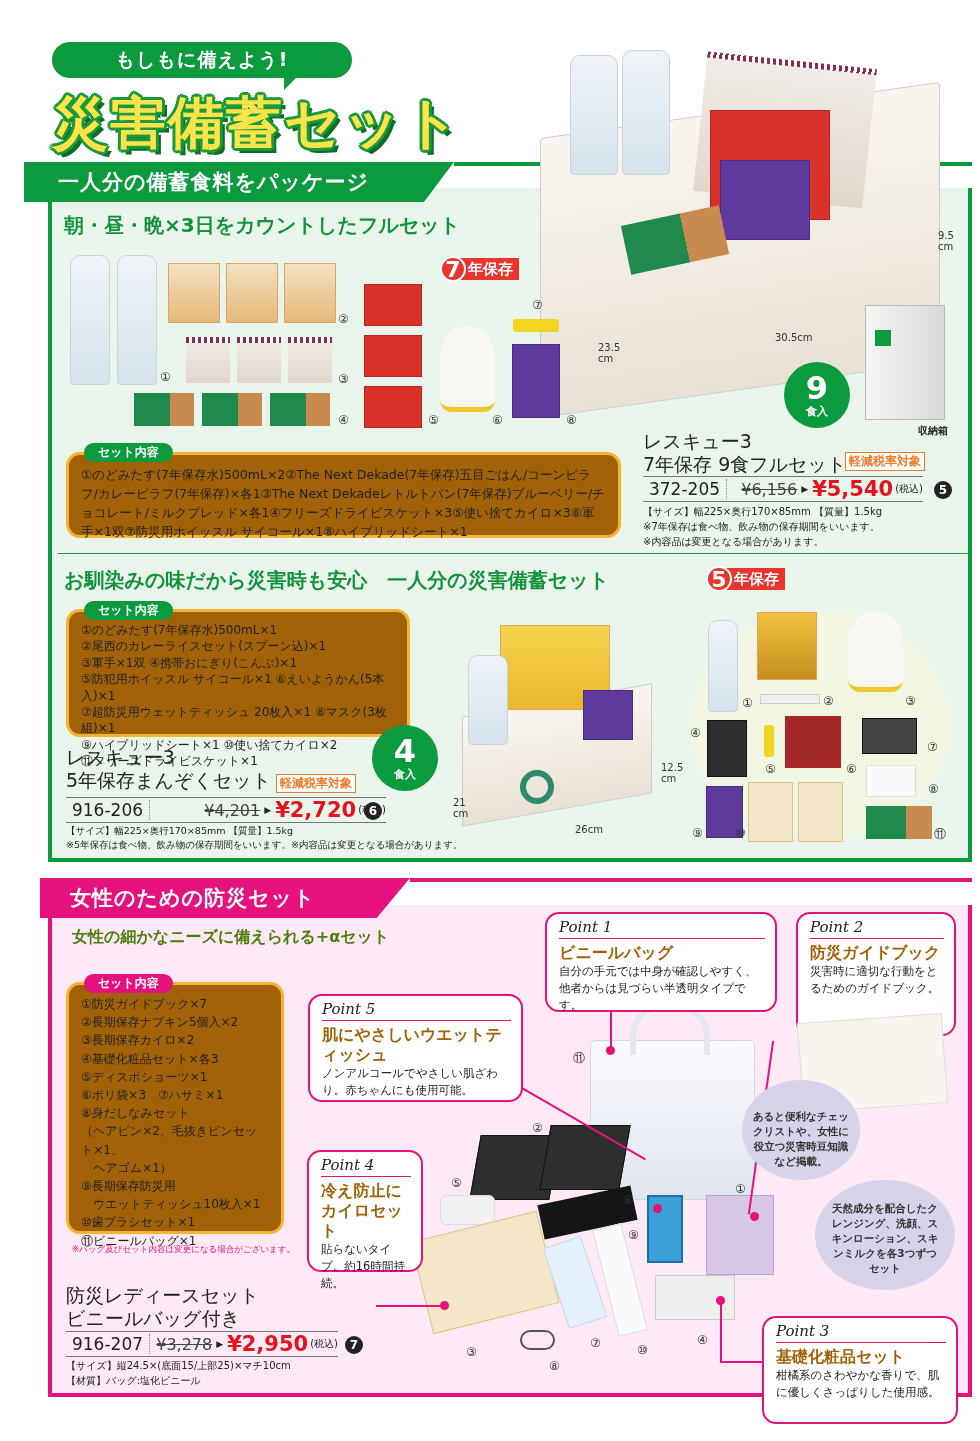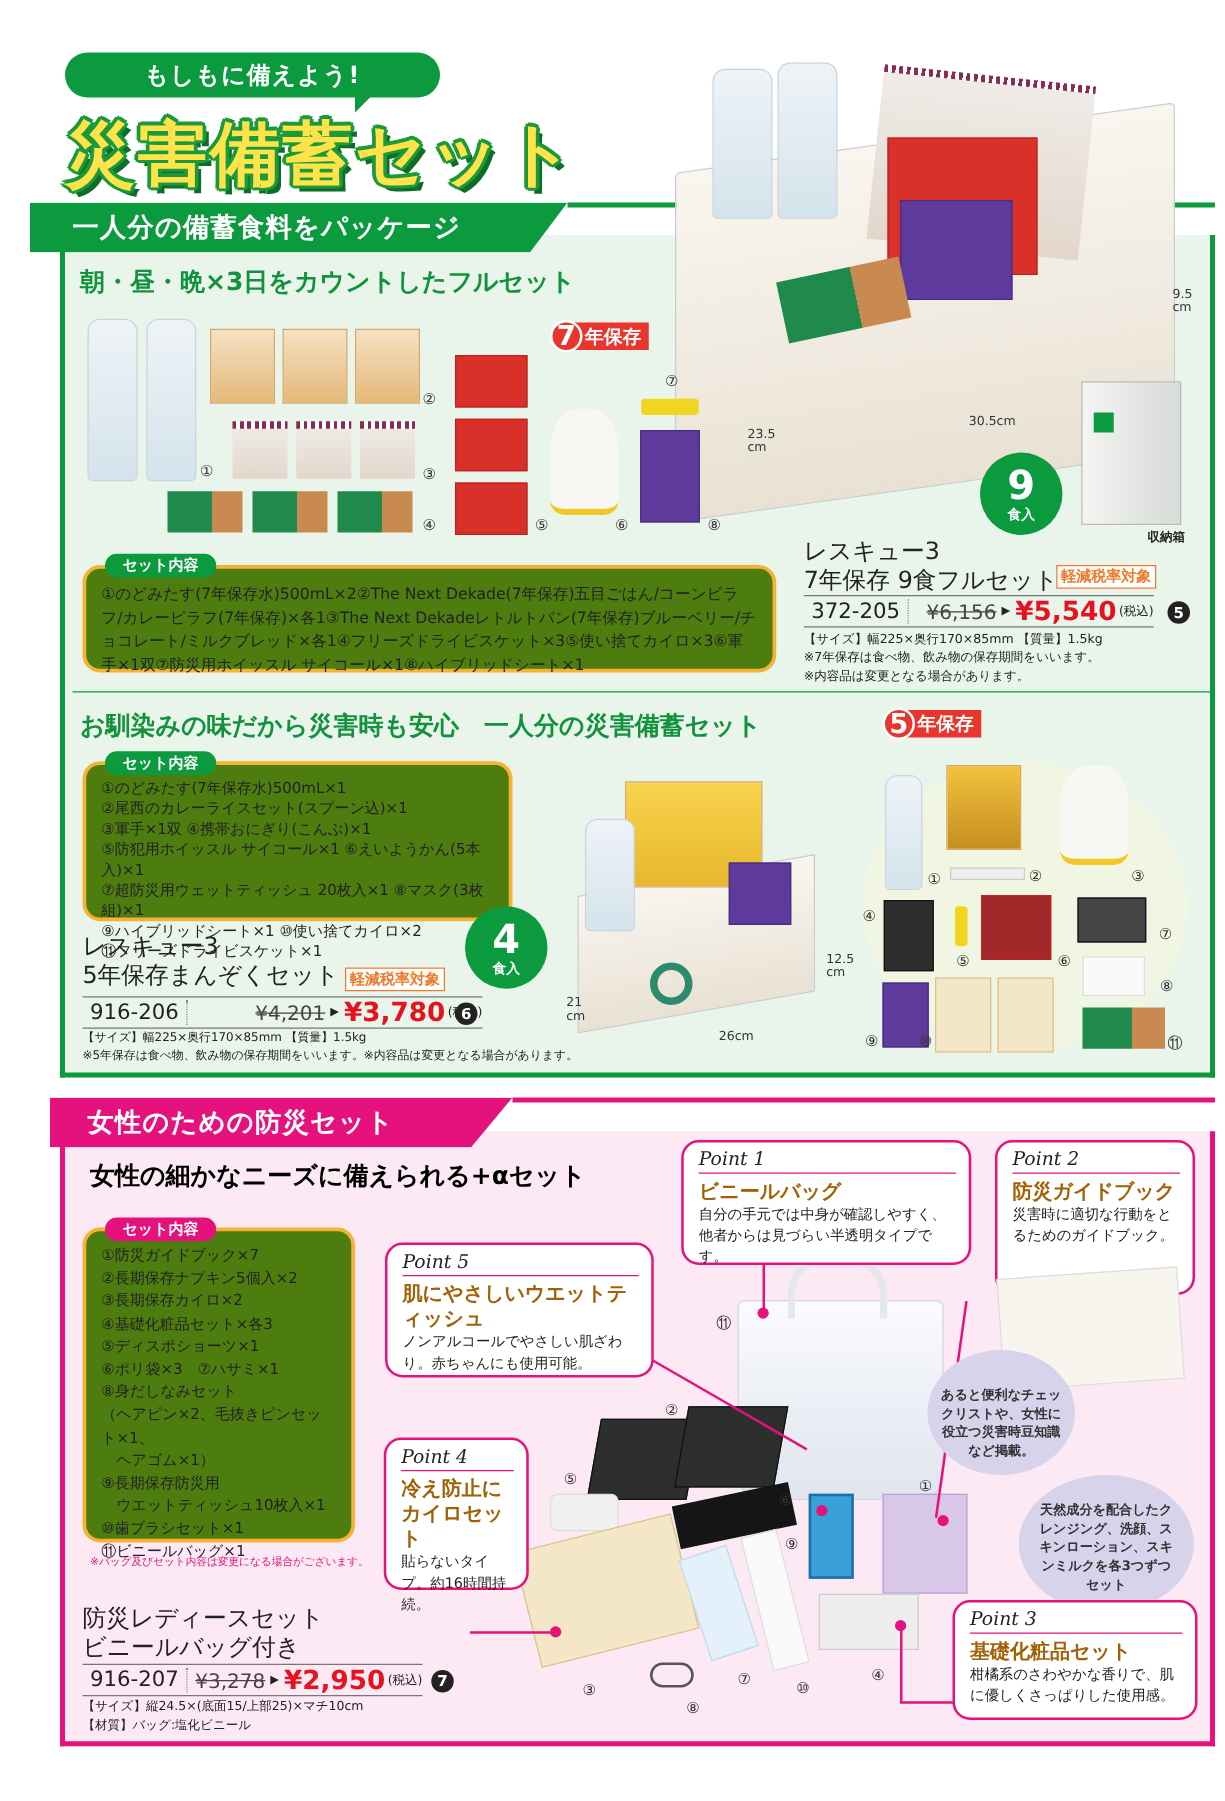--- a/index.html
+++ b/index.html
@@ -8,21 +8,21 @@
 
 .bubble{left:52px;top:42px;width:300px;height:36px;background:#0b9a3e;border-radius:18px;color:#fff;font-weight:bold;font-size:19px;display:flex;align-items:center;justify-content:center;letter-spacing:1px}
 .bubble:after{content:"";position:absolute;right:54px;bottom:-12px;border-left:0 solid transparent;border-right:14px solid transparent;border-top:14px solid #0b9a3e}
 .big-title{left:52px;top:86px;font-size:56px;font-weight:900;color:#ffe34a;letter-spacing:2px;
  text-shadow:3px 0 0 #1a9a3a,-3px 0 0 #1a9a3a,0 3px 0 #1a9a3a,0 -3px 0 #1a9a3a,2px 2px 0 #1a9a3a,-2px -2px 0 #1a9a3a,2px -2px 0 #1a9a3a,-2px 2px 0 #1a9a3a,5px 5px 0 #0d6e28;}
 
 .green-box{left:48px;top:188px;width:924px;height:674px;background:#e9f4ea;border:4px solid #0b9a3e;border-top:none}
 .green-tab{left:24px;top:162px;width:430px;height:40px;background:#0b9a3e;clip-path:polygon(0 0,100% 0,93% 100%,0 100%);color:#fff;font-weight:bold;font-size:21px;padding:6px 0 0 34px;letter-spacing:1px}
 .green-topline{left:454px;top:162px;width:518px;height:4px;background:#0b9a3e}
 .sub-g{font-size:20px;font-weight:bold;color:#12923c}
-.contents-box{background:#4d7c0f;border:3px solid #f5b233;border-radius:14px;font-size:12.5px;line-height:19px;padding:10px 12px 8px 12px}
+.contents-box{background:#a16207;border:3px solid #f5b233;border-radius:14px;font-size:12.5px;line-height:19px;padding:10px 12px 8px 12px}
 .contents-label{background:#0b9a3e;color:#fff;font-size:12px;font-weight:bold;border-radius:10px;padding:1px 14px}
 .yr{background:#e8352d;color:#fff;font-weight:bold;font-size:15px;height:22px;padding:0 6px 0 2px;display:flex;align-items:center;gap:2px}
 .yr .num{display:inline-flex;width:26px;height:26px;border-radius:13px;background:#e8352d;align-items:center;justify-content:center;font-size:22px;margin-left:-10px;border:2px solid #fff}
 .prod-name{font-size:19px;line-height:23px;color:#222}
 .tax{border:1.5px solid #ef7a2b;color:#ef7a2b;font-size:12px;font-weight:bold;padding:0 3px;background:#fff}
 .price-row{border-top:1px solid #777;border-bottom:1px solid #777;height:26px;display:flex;align-items:center;font-size:17px}
 .code{width:84px;text-align:center;border-right:1.5px dotted #888;height:20px;line-height:20px}
 .old{font-size:16px;color:#444;text-decoration:line-through;margin-left:auto}
 .arrow{font-size:9px;margin:0 4px}
 .new{color:#e5131f;font-size:21px;font-weight:bold}
@@ -41,21 +41,21 @@
 .whistle{background:#f2d521;border-radius:3px}
 .sheet{background:#5d3a9b;border:1px solid #4a2c80}
 .box{background:linear-gradient(#faf6ef,#e8e1d4);border:1px solid #ccc}
 .storage{background:linear-gradient(90deg,#f4f5f3,#d8dad7);border:1px solid #bbb}
 .num-lbl{font-size:12px;color:#333}
 .dim{font-size:10px;color:#333;line-height:11px}
 
 .pink-box{left:48px;top:905px;width:924px;height:492px;background:#fce9f3;border:4px solid #e5127d;border-top:none}
 .pink-tab{left:40px;top:878px;width:370px;height:40px;background:#e5127d;clip-path:polygon(0 0,100% 0,91% 100%,0 100%);color:#fff;font-weight:bold;font-size:21px;padding:6px 0 0 30px;letter-spacing:1px}
 .pink-topline{left:410px;top:878px;width:562px;height:4px;background:#e5127d}
-.sub-p{font-size:20px;font-weight:bold;color:#000000}
+.sub-p{font-size:16px;font-weight:bold;color:#4d7c0f}
 .point{background:#fff;border:2.5px solid #e5127d;border-radius:14px;padding:4px 10px 6px 12px}
 .point .pt{font-family:"DejaVu Serif",serif;font-style:italic;font-size:15px;color:#222;border-bottom:1.5px solid #e5127d;padding-bottom:2px;margin-bottom:4px}
 .point .ph2{color:#a16207;font-weight:bold;font-size:16px;line-height:20px}
 .point .pd{font-size:11.5px;line-height:17px;color:#222}
 .lav{background:#d7d3ea;border-radius:50%;display:flex;align-items:center;justify-content:center;text-align:center;font-size:10.5px;line-height:15px;font-weight:bold;color:#333}
 .bag{background:linear-gradient(#fafcff,#dfe5ee);border:1px solid #d0d6e0;border-radius:6px 6px 20px 20px;opacity:.95}
 .napkin{background:#2c2f2e;border:1px solid #111}
 .guide{background:#d9c7e8;border:1px solid #b9a2cf}
 .wet{background:#3aa0d8;border:2px solid #1e6fa8}
 .cosme{background:#eee;border:1px solid #ccc}
@@ -215,21 +215,21 @@
 
 <div class="abs prod-name" style="left:66px;top:746px">
   <div>レスキュー3</div>
   <div>5年保存まんぞくセット</div>
 </div>
 <div class="abs tax" style="left:276px;top:774px">軽減税率対象</div>
 <div class="abs price-row" style="left:66px;top:797px;width:320px">
   <span class="code">916-206</span>
   <span class="old">¥4,201</span>
   <span class="arrow">▶</span>
-  <span class="new">¥3,780</span>
+  <span class="new">¥2,720</span>
   <span class="incl">(税込)</span>
 </div>
 <div class="abs circ" style="left:364px;top:802px">6</div>
 <div class="abs small" style="left:66px;top:824px;font-size:9.5px;line-height:14px">
   <div>【サイズ】幅225×奥行170×85mm 【質量】1.5kg</div>
   <div>※5年保存は食べ物、飲み物の保存期間をいいます。※内容品は変更となる場合があります。</div>
 </div>
 
 <div class="abs pink-box"></div>
 <div class="abs pink-topline"></div>
@@ -302,21 +302,21 @@
   <div class="ph2">防災ガイドブック</div>
   <div class="pd">災害時に適切な行動をとるためのガイドブック。</div>
 </div>
 <div class="abs" style="left:800px;top:1018px;width:145px;height:90px;background:#f8f5ef;border:1px solid #ddd;transform:rotate(-4deg)"></div>
 <div class="abs lav" style="left:742px;top:1080px;width:118px;height:100px;padding:18px 10px 0">
     <span>あると便利なチェックリストや、女性に役立つ災害時豆知識など掲載。</span>
   </div>
 <div class="abs lav" style="left:815px;top:1180px;width:140px;height:110px;padding:6px 14px 0">
     <span>天然成分を配合したクレンジング、洗顔、スキンローション、スキンミルクを各3つずつセット</span>
   </div>
-<div class="abs point" style="left:762px;top:1280px;width:196px;height:96px">
+<div class="abs point" style="left:762px;top:1316px;width:196px;height:108px">
   <div class="pt">Point 3</div>
   <div class="ph2">基礎化粧品セット</div>
   <div class="pd">柑橘系のさわやかな香りで、肌に優しくさっぱりした使用感。</div>
 </div>
 <div class="abs point" style="left:307px;top:1150px;width:116px;height:122px">
   <div class="pt">Point 4</div>
   <div class="ph2">冷え防止にカイロセット</div>
   <div class="pd">貼らないタイプ。約16時間持続。</div>
 </div>
 <div class="abs point" style="left:308px;top:994px;width:215px;height:108px">

